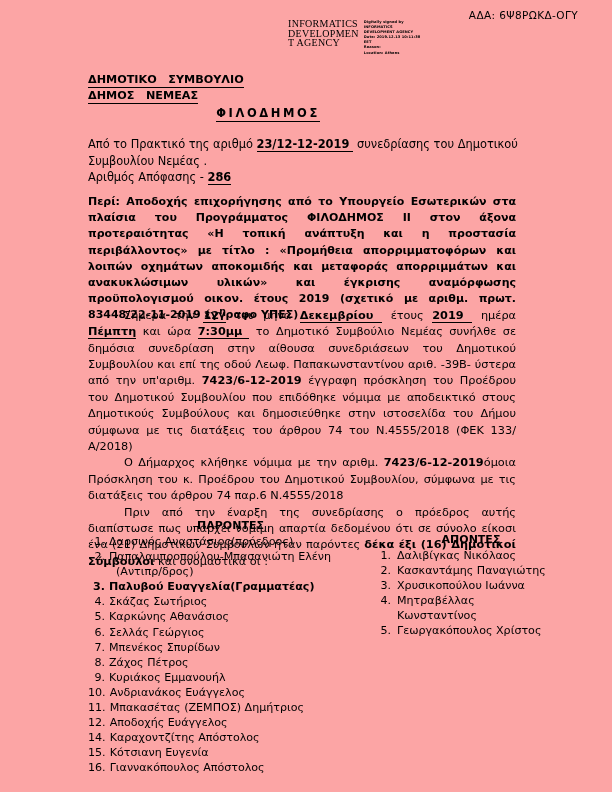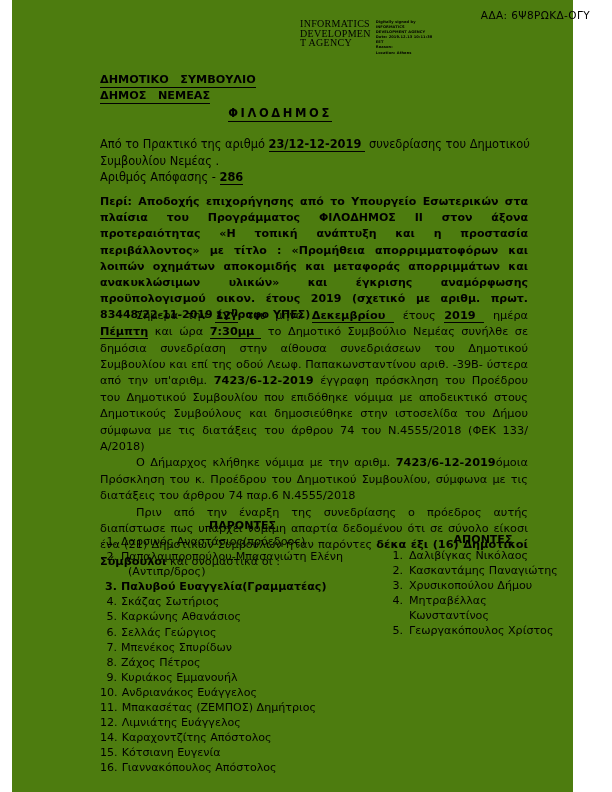--- a/index.html
+++ b/index.html
@@ -10,24 +10,24 @@
   body {
     width: 612px;
     height: 792px;
     position: relative;
     font-family: "DejaVu Sans", sans-serif;
     color: #000000;
     overflow: hidden;
   }
   .page {
     position: absolute;
-    left: 12px; top: 0;
-    width: 561px;
+    left: 0; top: 0;
+    width: 612px;
     height: 792px;
-    background: #4d7c0f;
+    background: #fca5a5;
   }
 
   
   .ada-line {
     position: absolute;
     left: 0; top: 9px;
     width: 578px;
     text-align: right;
     font-family: "DejaVu Sans", sans-serif;
     font-size: 10.5px;
@@ -233,33 +233,33 @@
           <li><span class="num">2.</span><span class="nm">Παπαλαμπροπούλου-Μπασανιώτη Ελένη<span class="sub-line">(Αντιπρ/δρος)</span></span></li>
           <li class="bold-item"><span class="num">3.</span><span class="nm">Παλυβού Ευαγγελία(Γραμματέας)</span></li>
           <li><span class="num">4.</span><span class="nm">Σκάζας Σωτήριος</span></li>
           <li><span class="num">5.</span><span class="nm">Καρκώνης Αθανάσιος</span></li>
           <li><span class="num">6.</span><span class="nm">Σελλάς Γεώργιος</span></li>
           <li><span class="num">7.</span><span class="nm">Μπενέκος Σπυρίδων</span></li>
           <li><span class="num">8.</span><span class="nm">Ζάχος Πέτρος</span></li>
           <li><span class="num">9.</span><span class="nm">Κυριάκος Εμμανουήλ</span></li>
           <li><span class="num">10.</span><span class="nm">Ανδριανάκος Ευάγγελος</span></li>
           <li><span class="num">11.</span><span class="nm">Μπακασέτας (ΖΕΜΠΟΣ) Δημήτριος</span></li>
-          <li><span class="num">12.</span><span class="nm">Λιμνιάτης Ευάγγελος</span></li>
+          <li><span class="num">12.</span><span class="nm">Αποδοχής Ευάγγελος</span></li>
           <li><span class="num">14.</span><span class="nm">Καραχοντζίτης Απόστολος</span></li>
           <li><span class="num">15.</span><span class="nm">Κότσιανη Ευγενία</span></li>
           <li><span class="num">16.</span><span class="nm">Γιαννακόπουλος Απόστολος</span></li>
         </ol>
     </div>
 
     <div class="col-absent">
       <div class="list-title">ΑΠΟΝΤΕΣ</div>
       <ol class="namelist" id="absent-list">
           <li><span class="num">1.</span><span class="nm">Δαλιβίγκας Νικόλαος</span></li>
           <li><span class="num">2.</span><span class="nm">Κασκαντάμης Παναγιώτης</span></li>
-          <li><span class="num">3.</span><span class="nm">Χρυσικοπούλου Δήμου</span></li>
+          <li><span class="num">3.</span><span class="nm">Χρυσικοπούλου Ιωάννα</span></li>
           <li><span class="num">4.</span><span class="nm">Μητραβέλλας  Κωνσταντίνος</span></li>
           <li><span class="num">5.</span><span class="nm">Γεωργακόπουλος Χρίστος</span></li>
         </ol>
     </div>
 
   </div>
 
 </div>
 
 </body></html>

